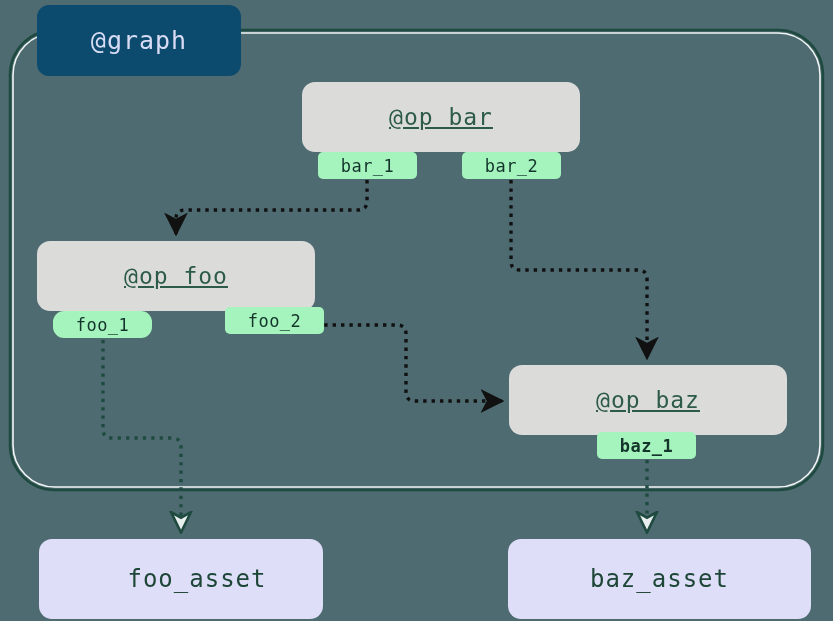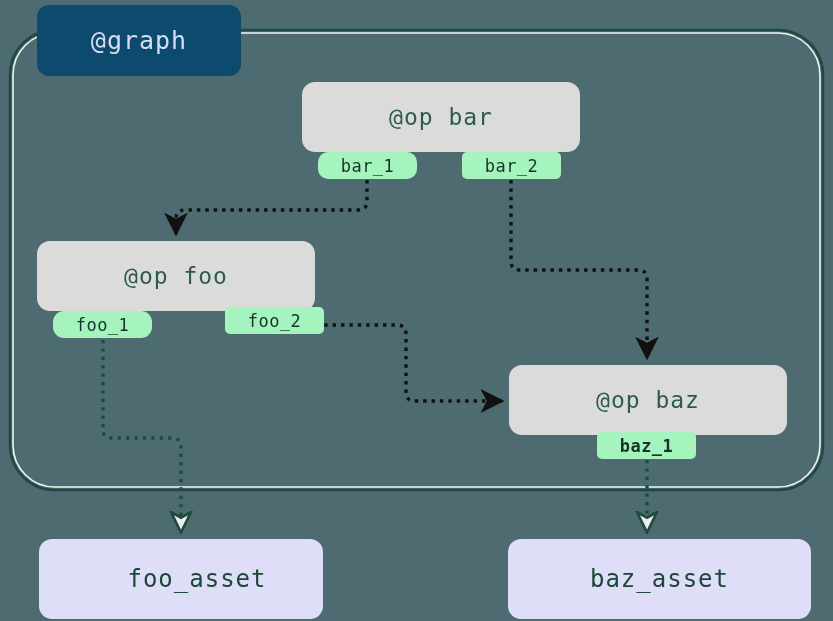--- a/index.html
+++ b/index.html
@@ -16,21 +16,21 @@
   .node{position:absolute;box-sizing:border-box;}
 
   .graph-label{
     background:#0c4a6e;border-radius:12px;
     display:flex;align-items:center;justify-content:center;
     color:#d9dcf5;font-size:25px;letter-spacing:1px;
   }
   .op-box{
     background:#dbdbd9;border-radius:13px;
     display:flex;align-items:center;justify-content:center;
-    color:#2c5a4b;font-size:23px;letter-spacing:1px;
+    color:#2c5a4b;font-size:23px;letter-spacing:1px;text-decoration:underline;
   }
   .port{
     position:absolute;background:#a6f4bd;border-radius:5px;
     display:flex;align-items:center;justify-content:center;
     color:#14352c;font-size:17px;letter-spacing:.5px;
     height:27px;
   }
   .asset-box{
     background:#dedef9;border-radius:13px;
     display:flex;align-items:center;justify-content:center;
@@ -62,21 +62,21 @@
         <path d="M 299 325 L 397 325 Q 406 325 406 334 L 406 392 Q 406 401 415 401 L 502 401" fill="none" stroke="#111111" stroke-width="3.4" stroke-linecap="butt" stroke-dasharray="3.4 5.0" marker-end="url(#arrow-filled)"></path>
         <path d="M 103 340 L 103 429 Q 103 438 112 438 L 172 438 Q 181 438 181 447 L 181 532" fill="none" stroke="#1f4a40" stroke-width="3.4" stroke-linecap="butt" stroke-dasharray="3.2 5.2" marker-end="url(#arrow-hollow)"></path>
         <path d="M 647 460 L 647 532" fill="none" stroke="#1f4a40" stroke-width="3.4" stroke-linecap="butt" stroke-dasharray="3.2 5.2" marker-end="url(#arrow-hollow)"></path>
       </g>
   </svg>
 
   <div id="node-layer">
       <div class="node op-box" style="left: 302px; top: 82px; width: 278px; height: 70px;">
         <span>@op bar</span>
       </div>
-      <div class="port" style="left: 318px; top: 152px; width: 99px; border-radius: 10px;">
+      <div class="port" style="left: 318px; top: 152px; width: 99px;">
         <span>bar_1</span>
       </div>
       <div class="port" style="left: 462px; top: 152px; width: 99px;">
         <span>bar_2</span>
       </div>
       <div class="node op-box" style="left: 37px; top: 241px; width: 278px; height: 70px;">
         <span>@op foo</span>
       </div>
       <div class="port" style="left: 53px; top: 311px; width: 99px; border-radius: 11px;">
         <span>foo_1</span>

